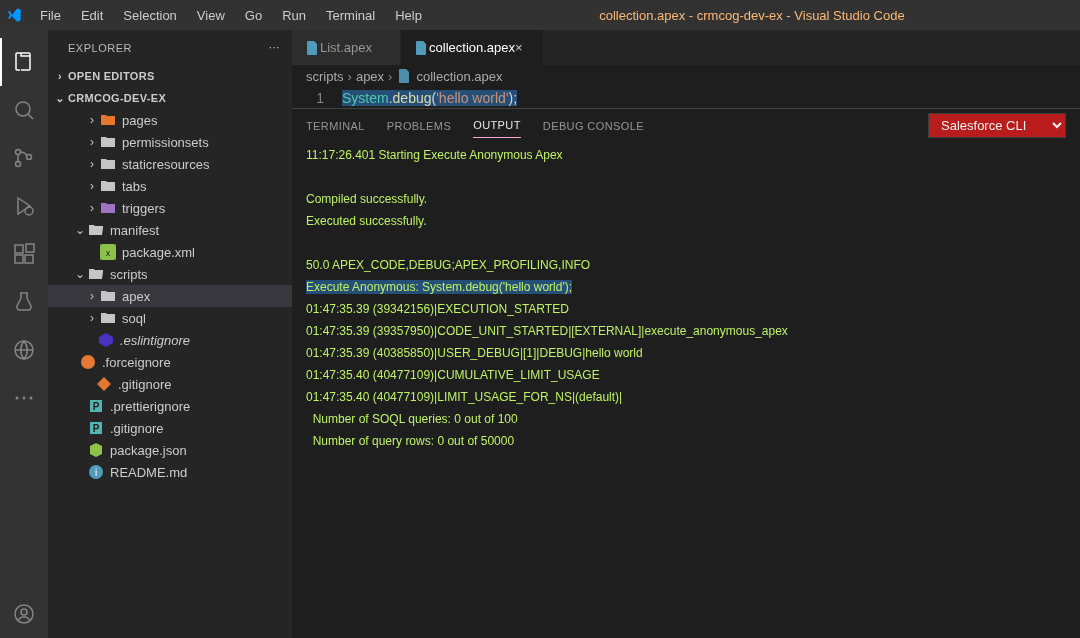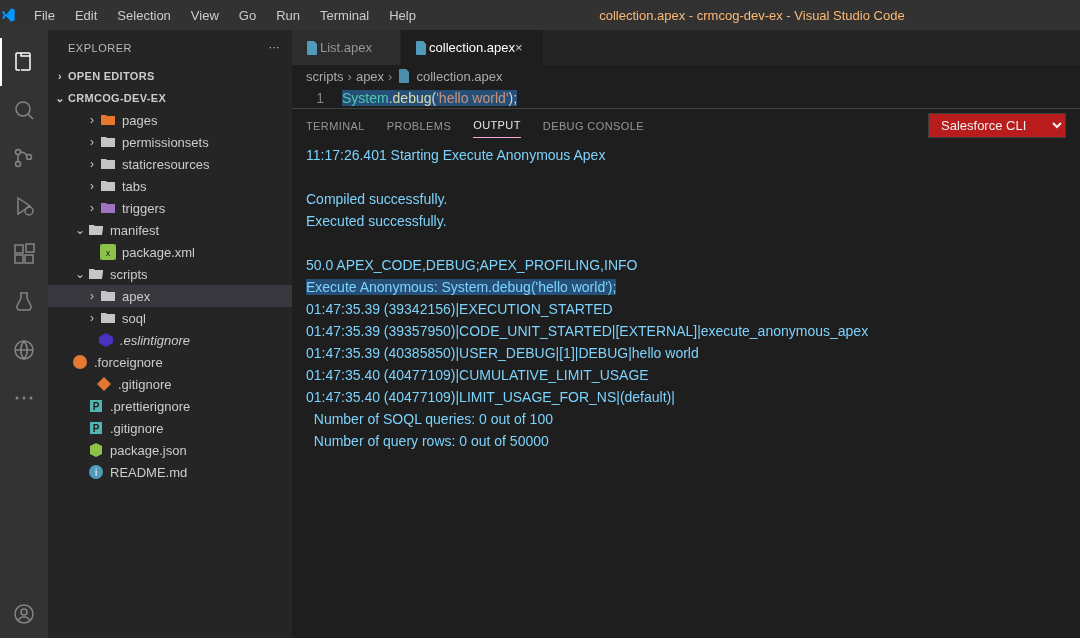--- a/index.html
+++ b/index.html
@@ -1,17 +1,17 @@
 <!DOCTYPE html>
 <html><head>
 <meta charset="utf-8">
 <style>
 * { margin:0; padding:0; box-sizing:border-box; font-family:-apple-system,"Segoe UI",sans-serif; }
 body { width:1080px; height:638px; overflow:hidden; background:#1e1e1e; color:#cccccc; font-size:13px; }
-.titlebar { height:30px; background:#323233; display:flex; align-items:center; padding:0 0; color:#cccccc; }
+.titlebar { height:30px; background:#323233; display:flex; align-items:center; padding:0 6px; color:#cccccc; }
 .logo { width:16px; height:16px; margin-right:10px; }
 .menu { display:flex; gap:4px; }
 .menu span { padding:4px 8px; cursor:pointer; }
 .wintitle { flex:1; text-align:center; color:#fdba74; }
 .main { display:flex; height:608px; }
 .activitybar { width:48px; background:#333333; display:flex; flex-direction:column; align-items:center; padding-top:8px; }
 .activitybar .ai { width:48px; height:48px; display:flex; align-items:center; justify-content:center; color:#858585; cursor:pointer; position:relative; }
 .activitybar .ai.active { color:#ffffff; }
 .activitybar .ai.active::before { content:""; position:absolute; left:0; top:0; bottom:0; width:2px; background:#ffffff; }
 .activitybar .spacer { flex:1; }
@@ -40,21 +40,21 @@
 .tk-fn { color:#dcdcaa; }
 .tk-p { color:#d4d4d4; }
 .tk-str { color:#ce9178; }
 .sel-bg { background:#264f78; }
 .panel { flex:1; border-top:1px solid #414141; display:flex; flex-direction:column; min-height:0; background:#1e1e1e; }
 .panel-tabs { height:33px; display:flex; align-items:center; padding:0 14px; gap:22px; color:#969696; font-size:11px; letter-spacing:0.4px; }
 .panel-tabs span { cursor:pointer; padding:6px 0; }
 .panel-tabs span.active { color:#e7e7e7; border-bottom:1px solid #f9a8d4; }
 .panel-tabs .right { margin-left:auto; display:flex; align-items:center; }
 .dropdown { background:#b91c1c; color:#f0f0f0; border:1px solid #3c3c3c; padding:3px 22px 3px 8px; font-size:13px; }
-.output { flex:1; overflow:hidden; font-family:Consolas,"Courier New",monospace; font-size:14px; line-height:22px; color:#7dd3fc; padding:2px 14px; white-space:pre; }
+.output { flex:1; overflow:hidden; font-family:Consolas,"Courier New",monospace; font-size:12px; line-height:22px; color:#bef264; padding:2px 14px; white-space:pre; }
 .output .hl { background:#264f78; }
 svg { display:block; }
 </style>
 </head>
 <body>
 
 <div class="titlebar">
   <svg class="logo" viewBox="0 0 24 24">
       <path fill="#0098ff" d="M17 2l5 2v16l-5 2-9-9 9-11zM3 7l3-1 3 6-3 6-3-1 3-5-3-5z"></path>
     </svg>
@@ -241,21 +241,21 @@
         </div>
         <div class="tree-item" style="padding-left: 34px; font-style: italic;">
           <span class="cv"></span>
           <span class="ico">
             <svg width="16" height="16" viewBox="0 0 16 16">
               <polygon points="8,1 15,5 15,11 8,15 1,11 1,5" fill="#4b32c3"></polygon>
             </svg>
           </span>
           <span>.eslintignore</span>
         </div>
-        <div class="tree-item" style="padding-left: 8px;">
+        <div class="tree-item" style="padding-left: 8px; margin-left: 8px;">
           <span class="cv"></span>
           <span class="ico">
             <svg width="16" height="16" viewBox="0 0 16 16">
               <circle cx="8" cy="8" r="7" fill="#e37933"></circle>
             </svg>
           </span>
           <span>.forceignore</span>
         </div>
         <div class="tree-item" style="padding-left: 32px;">
           <span class="cv"></span>

